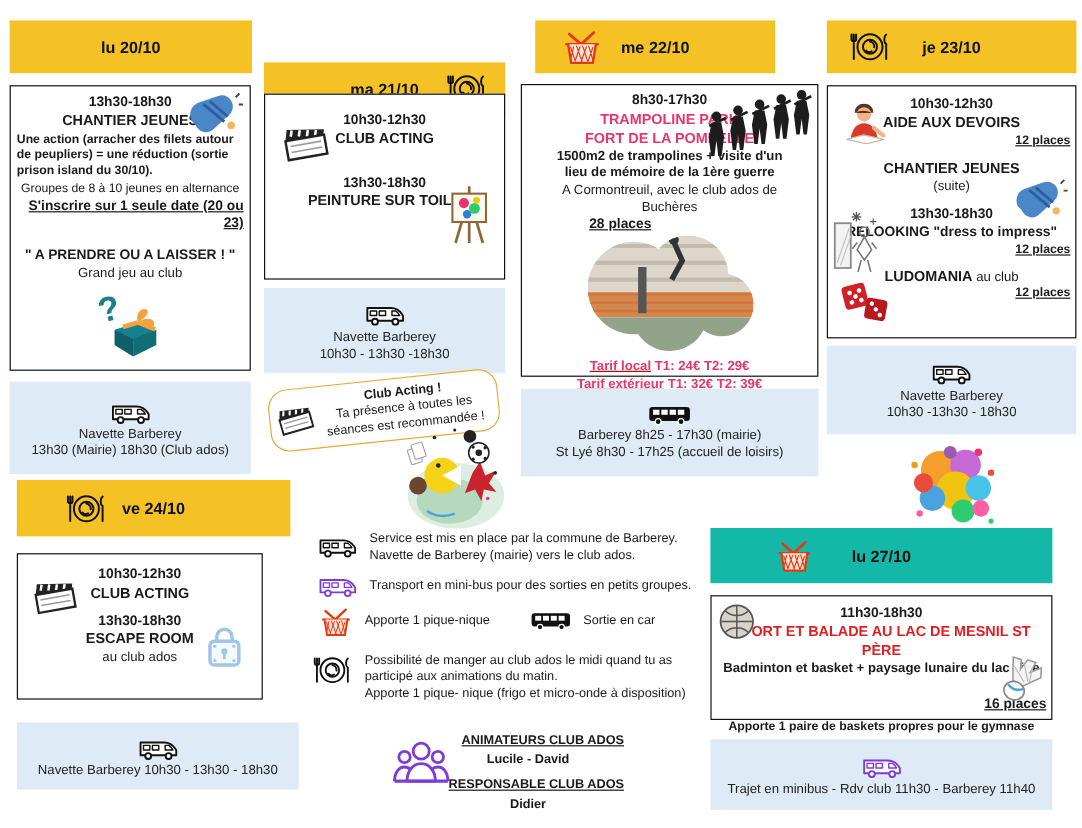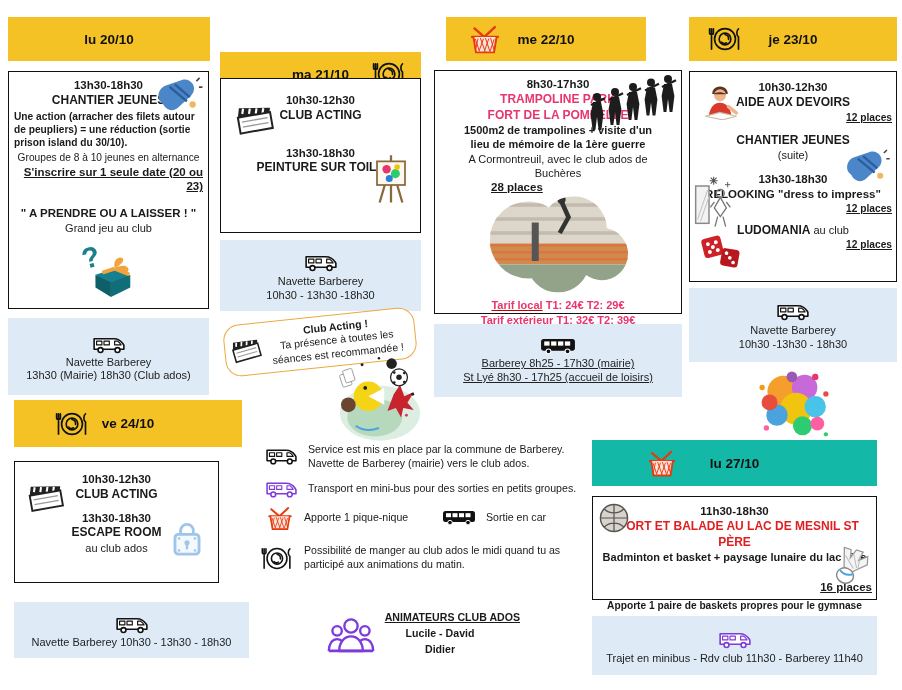--- a/index.html
+++ b/index.html
@@ -381,21 +381,21 @@
     </svg>
   <div class="tarif">
     <span class="lbl">Tarif local</span>
     <span>T1: 24€  T2: 29€</span>
   </div>
   <div class="tarif">
     <span class="lbl">Tarif extérieur</span>
     <span>T1: 32€  T2: 39€</span>
   </div>
 </div>
-<div class="abs nav" style="left:434px;top:324px;width:248px;height:73px;gap:2px;text-decoration:underline;">
+<div class="abs nav" style="left:434px;top:324px;width:248px;height:73px;gap:2px;">
   <svg class="ic" width="36" height="17">
       <use href="#sym-bus"></use>
     </svg>
   <div>Barberey 8h25 - 17h30 (mairie)</div>
   <div>St Lyé  8h30 - 17h25 (accueil de loisirs)</div>
 </div>
 
 <div class="abs card" style="left:689px;top:71px;width:208px;height:211px;padding:8px 4px;">
   <svg class="ic abs" style="left:8px;top:12px;" width="46" height="36">
       <use href="#sym-boy"></use>
@@ -483,23 +483,25 @@
       <use href="#sym-bus"></use>
     </svg>
   <div>Sortie en car</div>
 </div>
 <div class="abs legrow" style="left:260px;top:544px;width:328px;">
   <svg class="ic" style="flex:none;color:#111;margin-top:1px;" width="34" height="27">
       <use href="#sym-plate"></use>
     </svg>
   <div>
     <div>Possibilité de manger au club ados le midi quand tu as participé aux animations du matin.</div>
+    <div>Apporte 1 pique- nique (frigo et micro-onde à disposition)</div>
   </div>
 </div>
 
 <svg class="ic abs" style="left:326px;top:615px;" width="50" height="40">
     <use href="#sym-people"></use>
   </svg>
 <div class="abs staff" style="left:360px;top:610px;width:160px;">
   <div class="b u">ANIMATEURS CLUB ADOS</div>
   <div class="b">Lucile - David</div>
+  <div class="b u" style="margin-top:5px;">RESPONSABLE CLUB ADOS</div>
   <div class="b">Didier</div>
 </div>
 
 </body></html>

